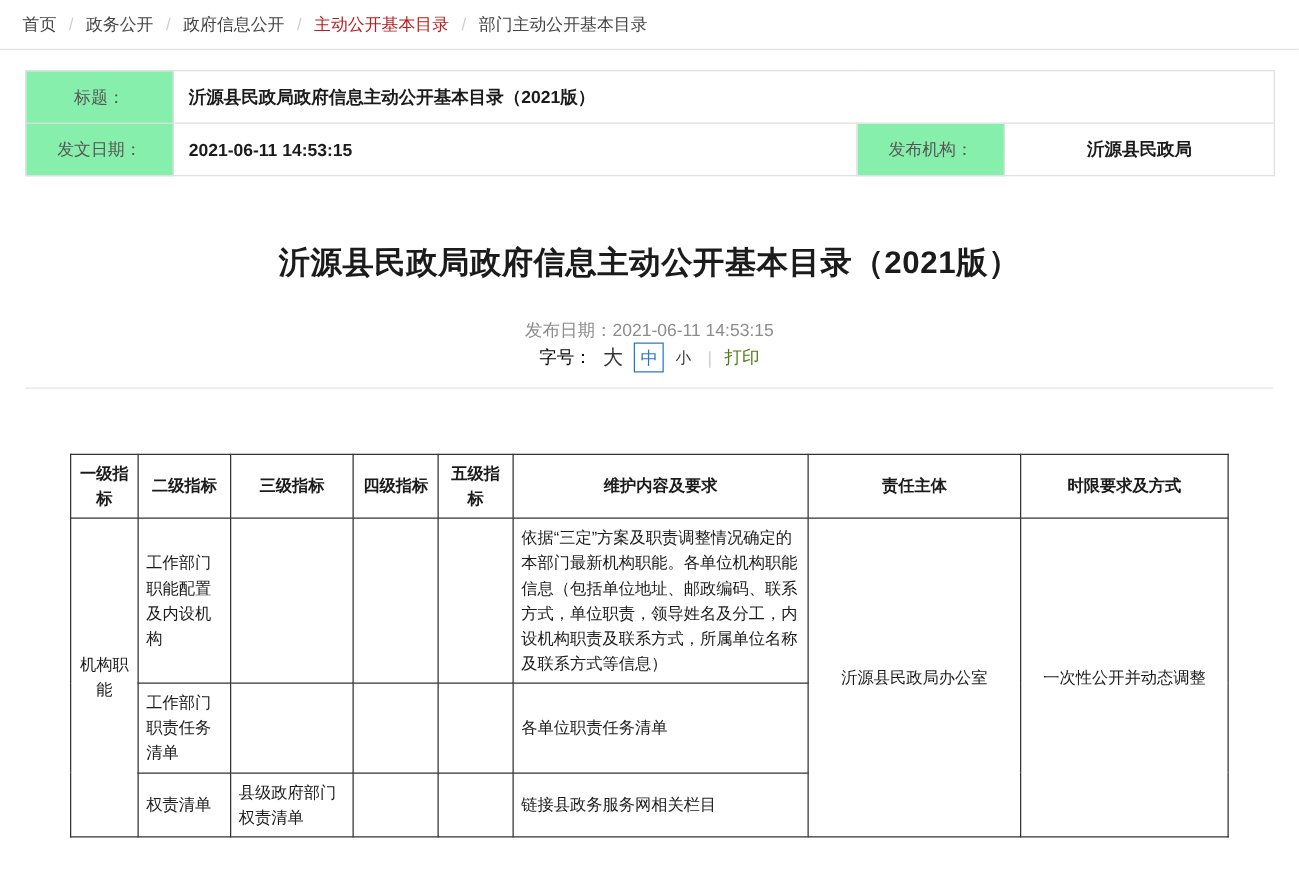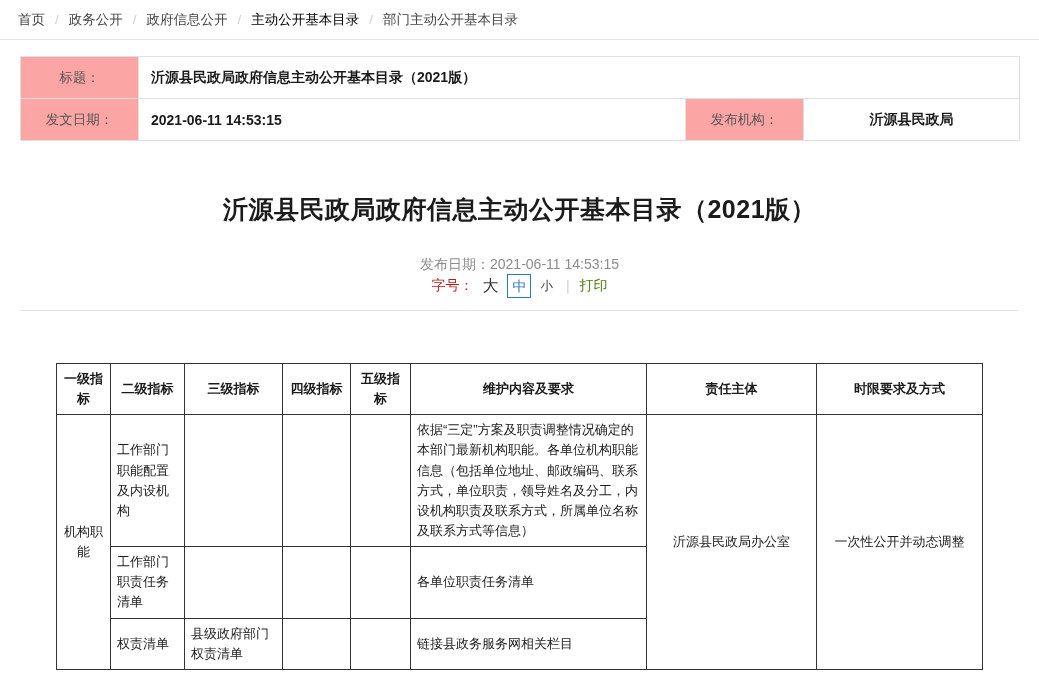--- a/index.html
+++ b/index.html
@@ -19,38 +19,38 @@
     align-items: center;
     padding: 0 14px;
     font-size: 13.5px;
     color: #444;
     border-bottom: 1px solid #e2e2e2;
     background: #fff;
   }
   .breadcrumb .crumb { padding: 0 10px; white-space: nowrap; }
   .breadcrumb .crumb.first { padding-left: 4px; }
   .breadcrumb .sep { color: #cfcfcf; }
-  .breadcrumb .crumb.active { color: #000000; }
+  .breadcrumb .crumb.active { color: #b91c1c; }
 
   
   .meta-wrap { padding: 16px 20px 0 20px; }
   table.meta {
     width: 999px;
     border-collapse: collapse;
     table-layout: fixed;
     font-size: 14px;
   }
   table.meta td {
     border: 1px solid #e0e0e0;
     height: 42px;
     padding: 6px 12px;
     vertical-align: middle;
   }
   table.meta td.label {
-    background: #fca5a5;
+    background: #86efac;
     color: #555;
     text-align: center;
     width: 118px;
     font-size: 13.5px;
   }
   table.meta td.value {
     color: #1b1b1b;
     font-weight: bold;
     font-size: 14px;
   }
@@ -75,21 +75,21 @@
     font-size: 14px;
     color: #8c8c8c;
     flex-direction: column;
   }
   .subbar .right {
     display: flex;
     align-items: center;
     gap: 6px;
     color: #555;
   }
-  .fs-label { color: #b91c1c; }
+  .fs-label { color: #000000; }
   .fs-opt { padding: 0 3px; cursor: pointer; color: #333; }
   .fs-opt.big { font-size: 16px; }
   .fs-opt.mid {
     display: inline-block;
     width: 24px; height: 24px;
     line-height: 22px;
     text-align: center;
     border: 1px solid #2878c8;
     color: #2878c8;
     font-size: 14px;

